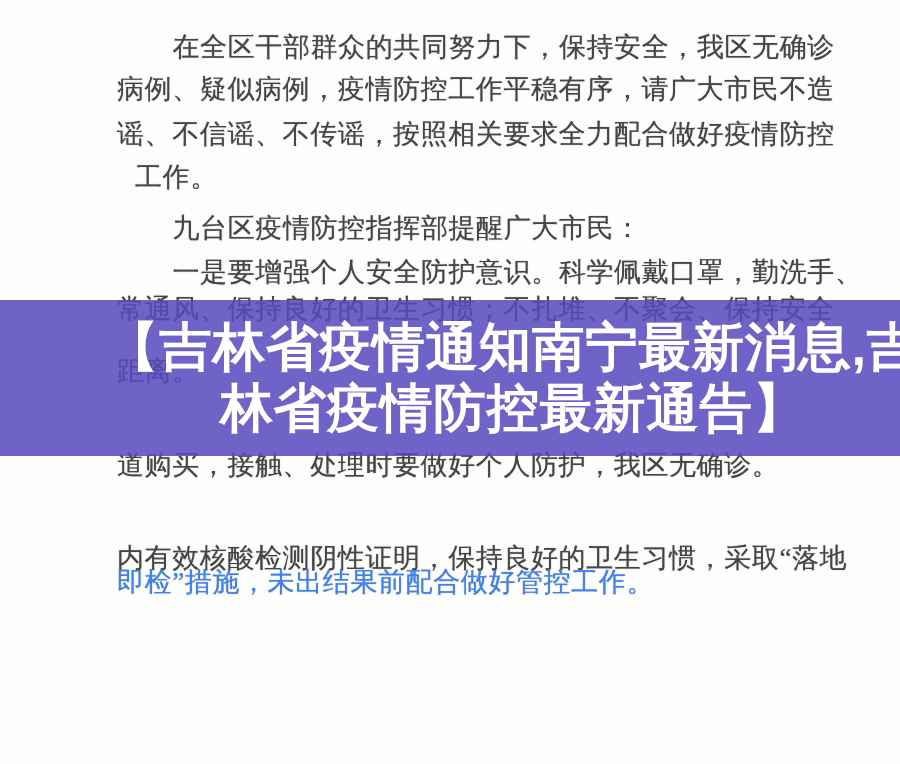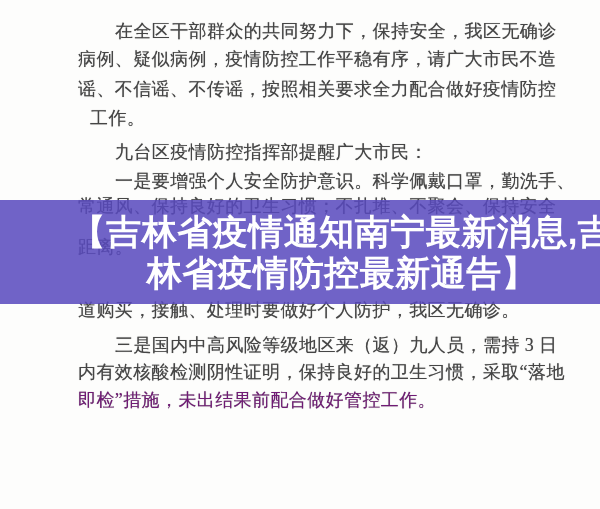--- a/index.html
+++ b/index.html
@@ -61,23 +61,22 @@
   <div class="doc">
     <div class="line indent" style="top: 20px; color: rgb(69, 69, 69);">在全区干部群众的共同努力下，保持安全，我区无确诊</div>
     <div class="line" style="top: 48px; color: rgb(69, 69, 69);">病例、疑似病例，疫情防控工作平稳有序，请广大市民不造</div>
     <div class="line" style="top: 78px; color: rgb(69, 69, 69);">谣、不信谣、不传谣，按照相关要求全力配合做好疫情防控</div>
     <div class="line" style="top: 107px; color: rgb(69, 69, 69); margin-left: 12px;">工作。</div>
     <div class="line indent" style="top: 141px; color: rgb(69, 69, 69);">九台区疫情防控指挥部提醒广大市民：</div>
     <div class="line indent" style="top: 170px; color: rgb(69, 69, 69);">一是要增强个人安全防护意识。科学佩戴口罩，勤洗手、</div>
     <div class="line" style="top: 195px; color: rgb(69, 69, 69); text-align: right;">常通风、保持良好的卫生习惯；不扎堆、不聚会、保持安全</div>
     <div class="line" style="top: 236px; color: rgb(69, 69, 69);">距离。</div>
     <div class="line" style="top: 299px; color: rgb(69, 69, 69);">道购买，接触、处理时要做好个人防护，我区无确诊。</div>
-    <div class="line indent" style="top: 334px; color: rgb(69, 69, 69);">三是国内中高风险等级地区来（返）九人员，需持 3 日</div>
     <div class="line" style="top: 361px; color: rgb(69, 69, 69);">内有效核酸检测阴性证明，保持良好的卫生习惯，采取“落地</div>
-    <div class="line" style="top: 389px; color: #701a75; text-align: center;">即检”措施，未出结果前配合做好管控工作。</div>
+    <div class="line" style="top: 377px; color: #3b82f6; text-align: center;">即检”措施，未出结果前配合做好管控工作。</div>
   </div>
 
   <div class="band" style="background: rgba(88, 73, 190, 0.86);"></div>
 
   <div class="headline" style="color: rgb(255, 255, 255); margin-left: 42px;">
     <div>【吉林省疫情通知南宁最新消息,吉</div>
     <div>林省疫情防控最新通告】</div>
   </div>
 
 </div>

